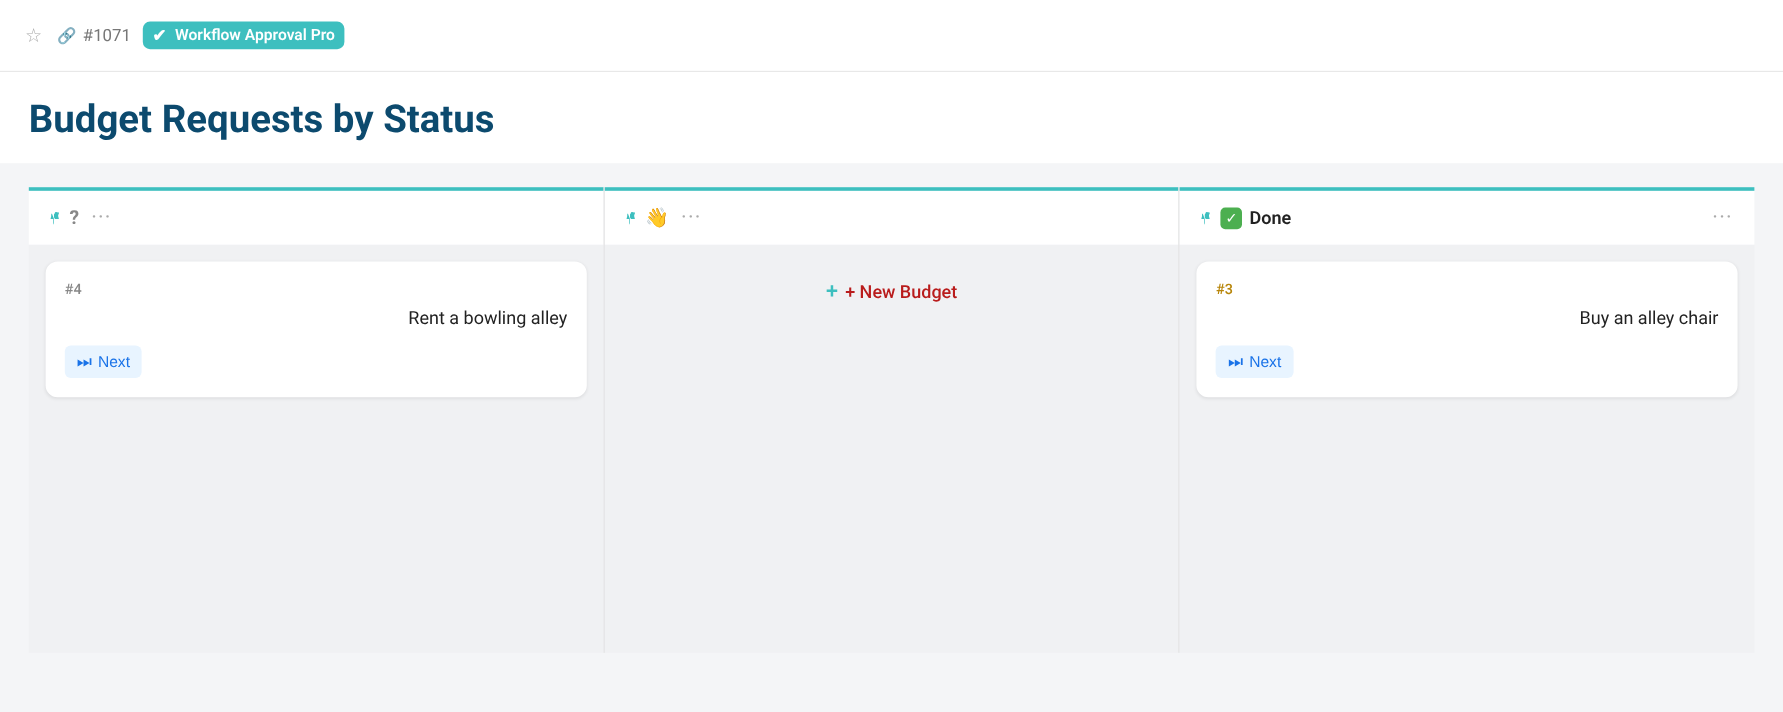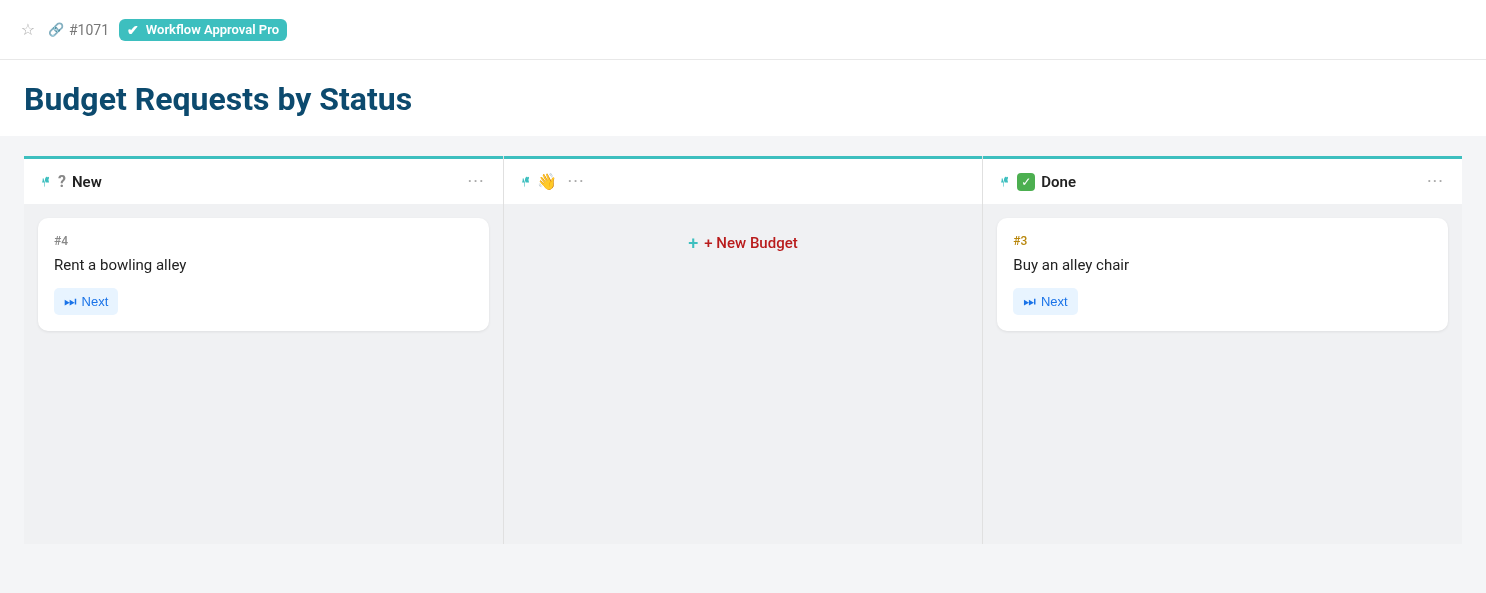--- a/index.html
+++ b/index.html
@@ -121,20 +121,21 @@
       color: #888;
       margin-bottom: 8px;
       font-weight: 500;
     }
 
     .card-title {
       font-size: 15px;
       color: #222;
       margin-bottom: 14px;
       font-weight: 400;
+      text-align: right;
     }
 
     .card-action {
       display: inline-flex;
       align-items: center;
       gap: 5px;
       background: #e8f4ff;
       color: #1a73e8;
       border: none;
       border-radius: 5px;
@@ -214,21 +215,20 @@
 <div class="columns-wrapper">
 
   <div class="column-wrapper">
     <div class="col-header-row">
       <span class="column-pin">
         <svg width="14" height="14" viewBox="0 0 24 24" fill="#3dbfbf">
             <path d="M17 3a2 2 0 0 1 2 2c0 .74-.4 1.39-1 1.73V9l1 4H13v-1.27l-1-1V6.73A2 2 0 0 1 13 5a2 2 0 0 1 4 0zm-5 10v8l-1-2v-6H7l1-4V6.73A2 2 0 0 1 9 5"></path>
           </svg>
       </span>
       <span class="column-status-icon" style="color:#888; font-size:16px; font-weight:700;">?</span>
-      <span class="column-title">New</span>
       <span class="column-menu">···</span>
     </div>
     <div class="col-body">
 
       <div class="card">
         <div class="card-id">#4</div>
         <div class="card-title">Rent a bowling alley</div>
         <button class="card-action">
           <span class="action-icon">⏭</span>
           <span>Next</span>

